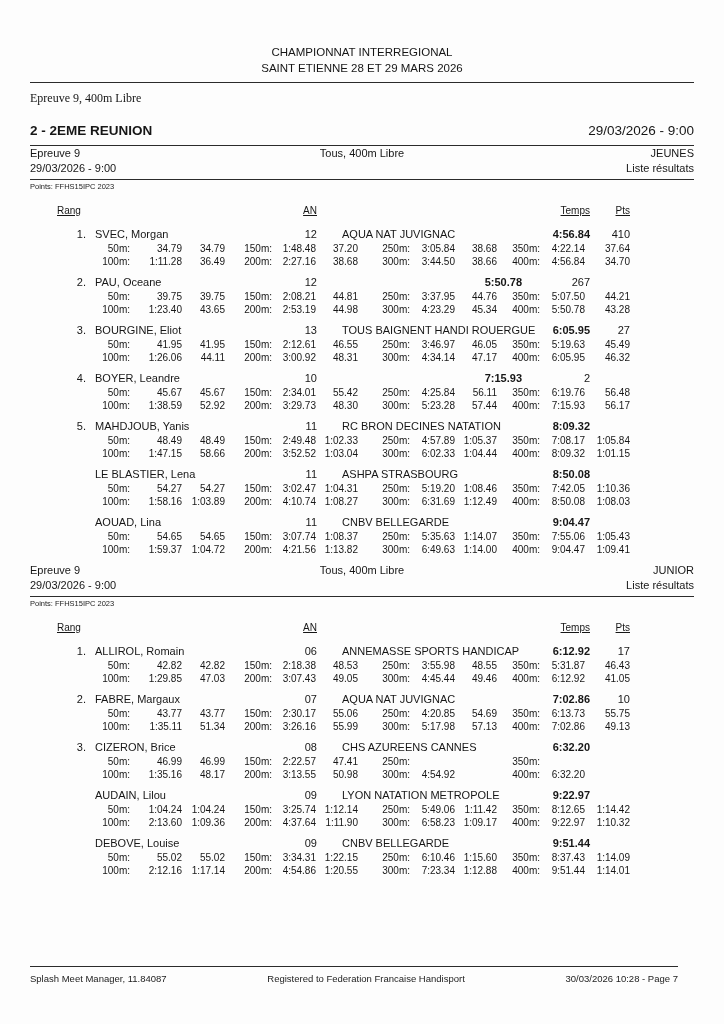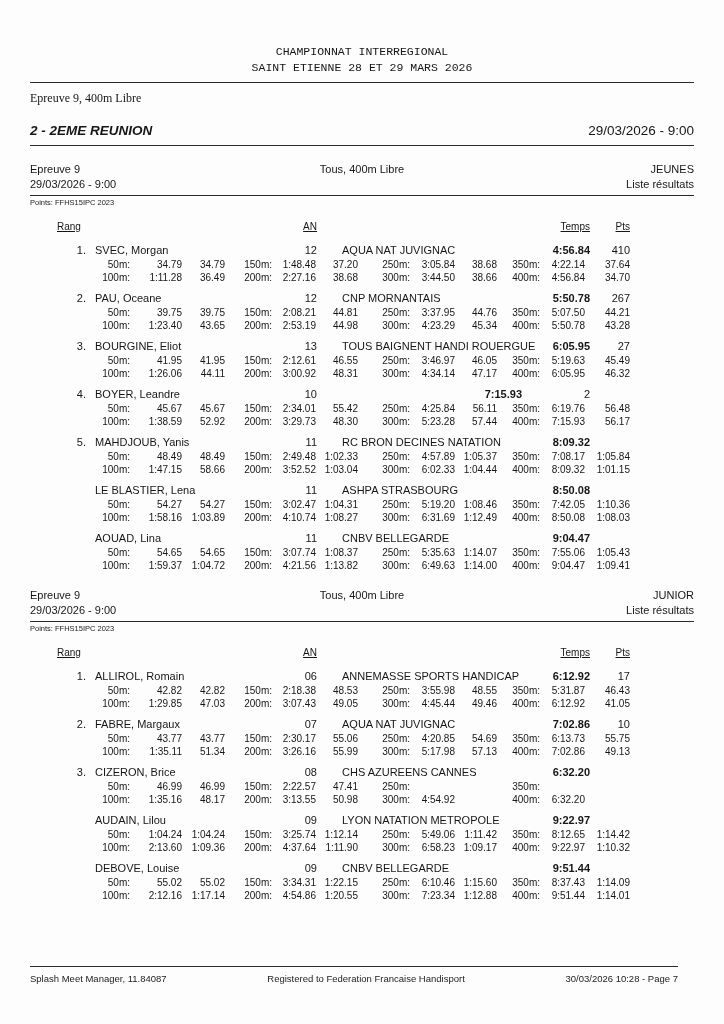--- a/index.html
+++ b/index.html
@@ -9,33 +9,33 @@
     background: #fdfdfd;
     color: #161616;
     font-family: "Liberation Sans", "DejaVu Sans", sans-serif;
     position: relative;
     overflow: hidden;
   }
   .page { position: absolute; inset: 0; padding: 44px 30px 0 30px; }
   .rule { border: 0; border-top: 1.3px solid #2b2b2b; height: 0; }
 
   
-  .doc-header { text-align: center; font-size: 11.5px; line-height: 16px; font-family: Liberation Mono, monospace; }
+  .doc-header { text-align: center; font-size: 11.5px; line-height: 16px; }
   .rule-top { margin-top: 6px; }
   .event-line { margin-top: 8px; font-size: 12px; line-height: 15px; font-family: Liberation Serif, serif; }
   .session-row {
     margin-top: 16px;
     display: flex; justify-content: space-between; align-items: baseline;
     font-size: 13.5px; line-height: 17px;
   }
-  .session-title { font-weight: bold; font-style: italic; }
+  .session-title { font-weight: bold; }
   .rule-session { margin-top: 6px; }
 
   
-  .section { margin-top: 16px; }
+  .section { }
   .sec-line1 { display: grid; grid-template-columns: 1fr 1fr 1fr; font-size: 11px; line-height: 15px; }
   .sec-line2 { display: grid; grid-template-columns: 1fr 1fr 1fr; font-size: 11px; line-height: 15px; }
   .sec-center { text-align: center; }
   .sec-right { text-align: right; }
   .rule-sec { margin-top: 3px; }
   .points-note { font-size: 7.5px; line-height: 10px; margin-top: 2px; color: #222; }
 
   
   .name-grid { display: grid; grid-template-columns: 56px 180px 51px 205px 68px 40px 1fr; }
   .col-header { margin-top: 12px; font-size: 10px; line-height: 14px; text-decoration: underline; }
@@ -147,21 +147,20 @@
               <span>4:56.84</span>
               <span>34.70</span>
             </div>
   </div>
 
   <div class="entry">
     <div class="name-grid entry-name">
       <span class="rank">2.</span>
       <span class="name">PAU, Oceane</span>
       <span class="cell-r">12</span>
-      <span class="club">CNP MORNANTAIS</span>
       <span class="time">5:50.78</span>
       <span class="pts">267</span>
       <span></span>
     </div>
     <div class="split-row">
               <span>50m:</span>
               <span>39.75</span>
               <span>39.75</span>
               <span>150m:</span>
               <span>2:08.21</span>

